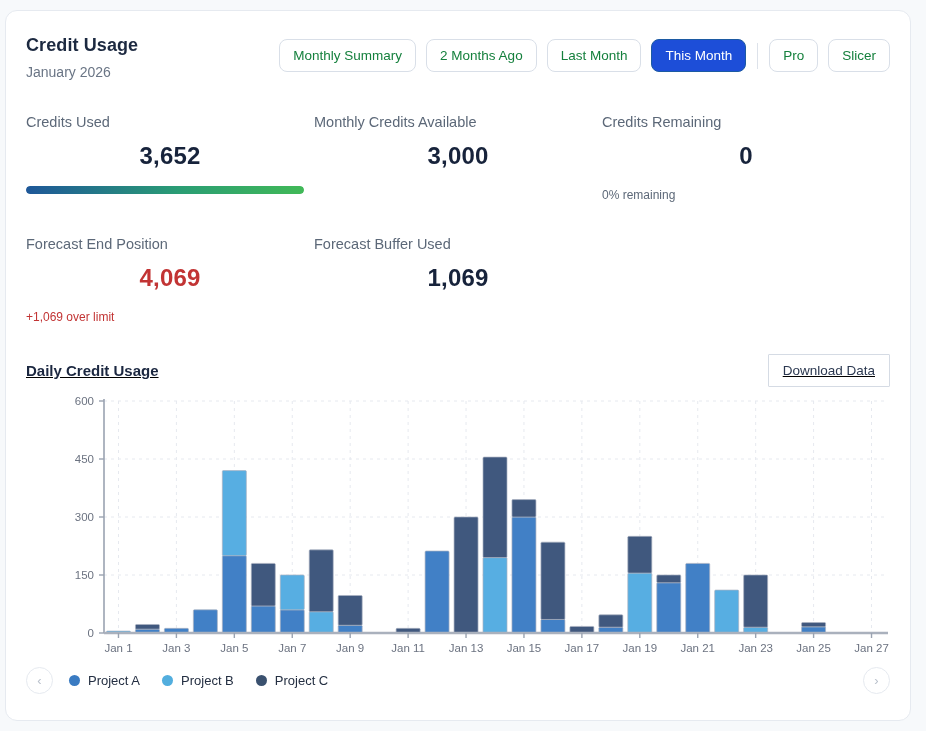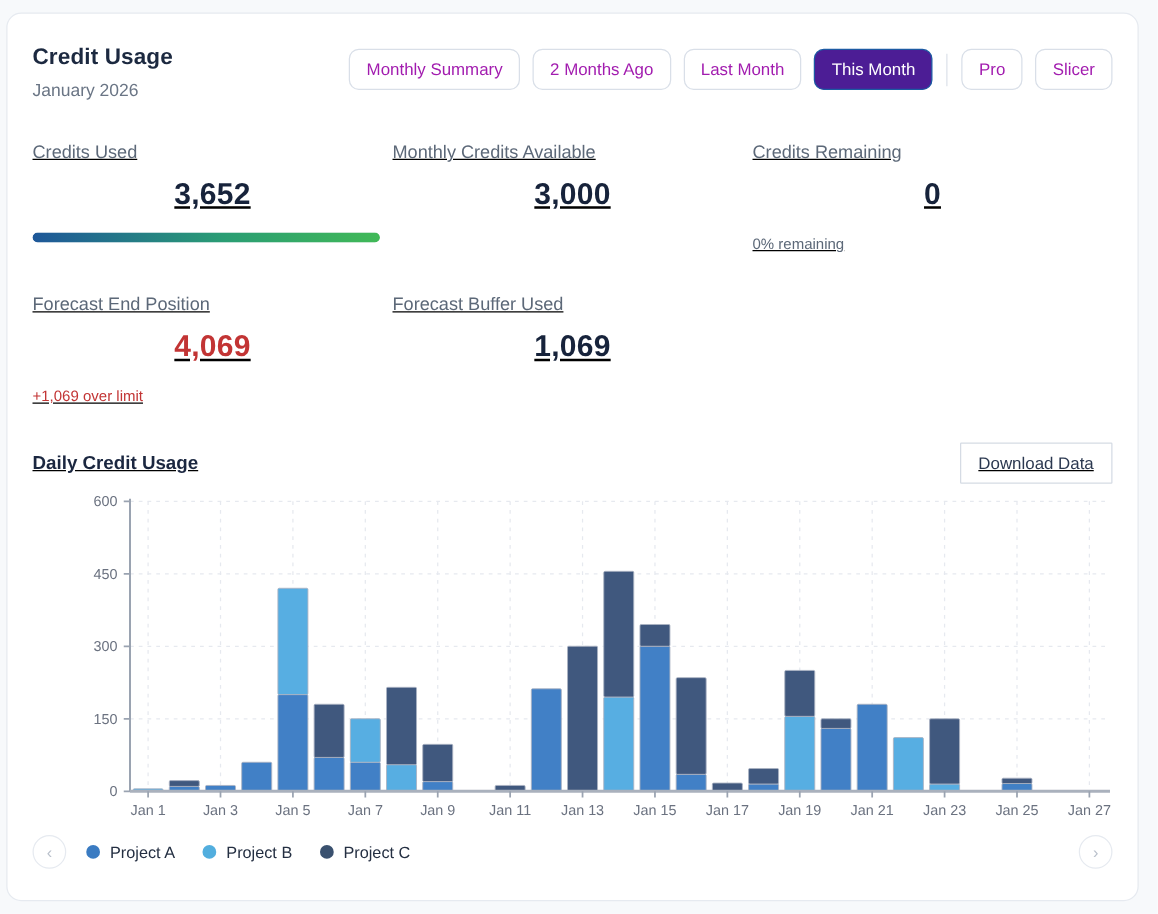--- a/index.html
+++ b/index.html
@@ -9,27 +9,27 @@
     background:#ffffff; border:1px solid #e6eaf0; border-radius:12px;
     padding:24px 20px 16px 20px; overflow:hidden;
   }
   
   .hdr { display:flex; justify-content:space-between; align-items:flex-start; }
   .title { font-size:18px; font-weight:bold; color:#1c2940; letter-spacing:.1px; }
   .subtitle { font-size:14px; color:#6a7585; margin-top:8px; }
   .tabs { display:flex; align-items:center; gap:10px; margin-top:4px; }
   .tab-btn {
     background:#fff; border:1px solid #d9dfe8; border-radius:8px;
-    padding:8px 13px; font-size:13.5px; color:#a21caf; cursor:pointer;
+    padding:8px 13px; font-size:13.5px; color:#15803d; cursor:pointer;
     font-family:"Liberation Sans", sans-serif; white-space:nowrap;
   }
-  .tab-btn.active { background:#4c1d95; border-color:#1c5aa3; color:#fff; }
+  .tab-btn.active { background:#1d4ed8; border-color:#1c5aa3; color:#fff; }
   .tab-divider { width:1px; height:26px; background:#dde2ea; margin:0 1px; }
   
-  .stats-grid { display:grid; grid-template-columns:repeat(3,1fr); margin-top:34px;text-decoration:underline; }
+  .stats-grid { display:grid; grid-template-columns:repeat(3,1fr); margin-top:34px; }
   .stats-grid.row2 { margin-top:34px; }
   .stat-label { font-size:14.5px; color:#5c6878; }
   .stat-value { font-size:24px; font-weight:bold; color:#17233b; margin-top:12px; letter-spacing:.2px;text-align:center; }
   .stat-value.red { color:#c23434; }
   .stat-sub { font-size:12px; color:#5c6878; margin-top:18px; }
   .stat-sub.red { color:#c23434; }
   .progress-track { width:278px; height:8px; border-radius:4px; margin-top:16px; background:#eef1f5; position:relative; overflow:hidden; }
   .progress-fill { position:absolute; left:0; top:0; bottom:0; border-radius:4px;
     background:linear-gradient(90deg,#1e5799 0%,#2a9d74 55%,#41b957 100%); }
   

